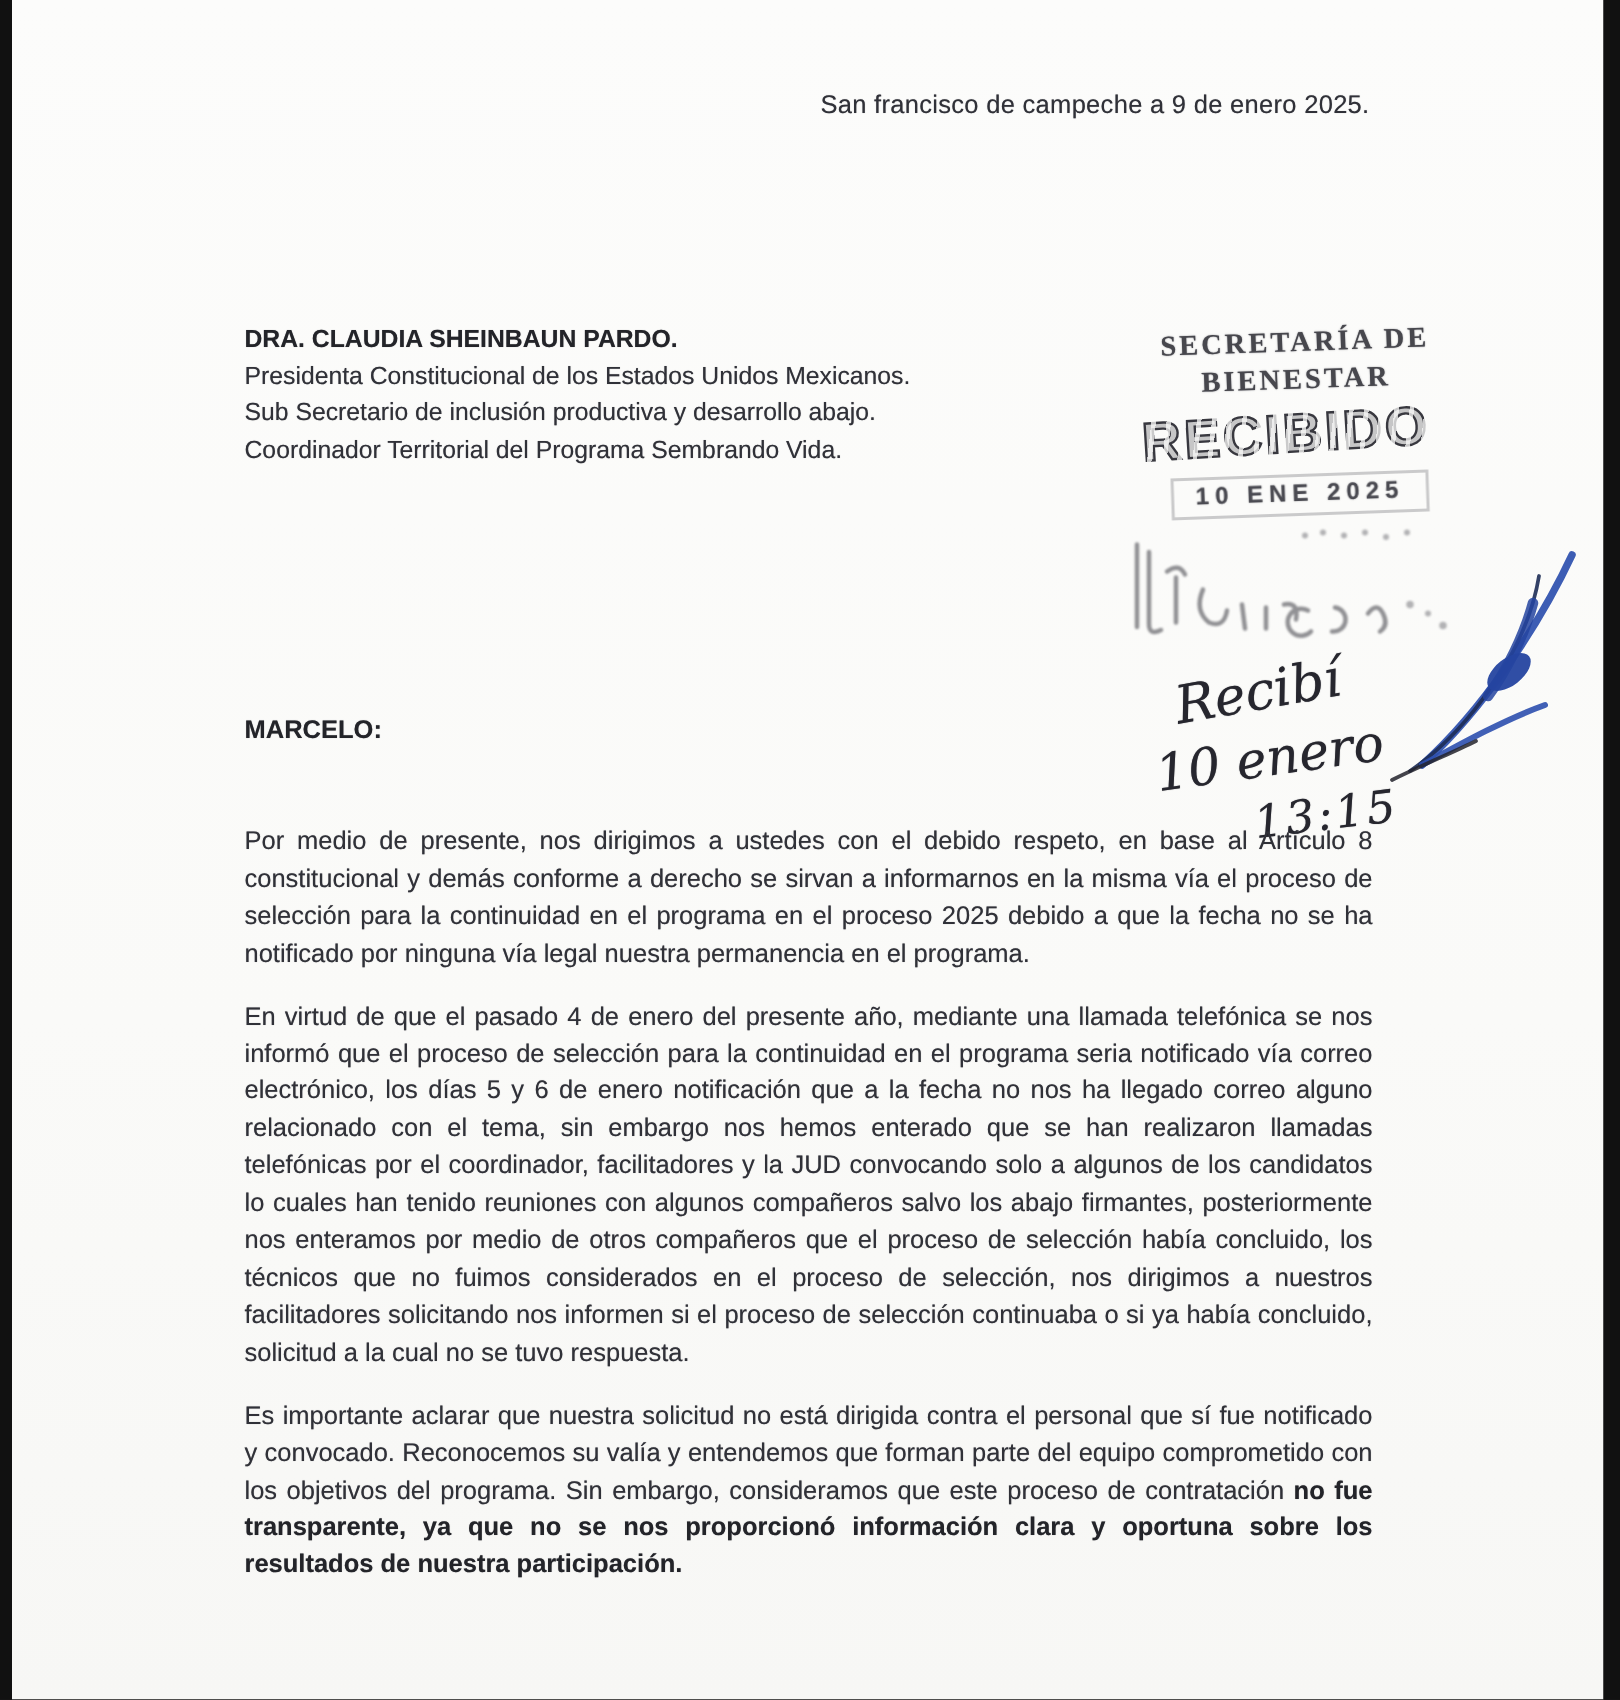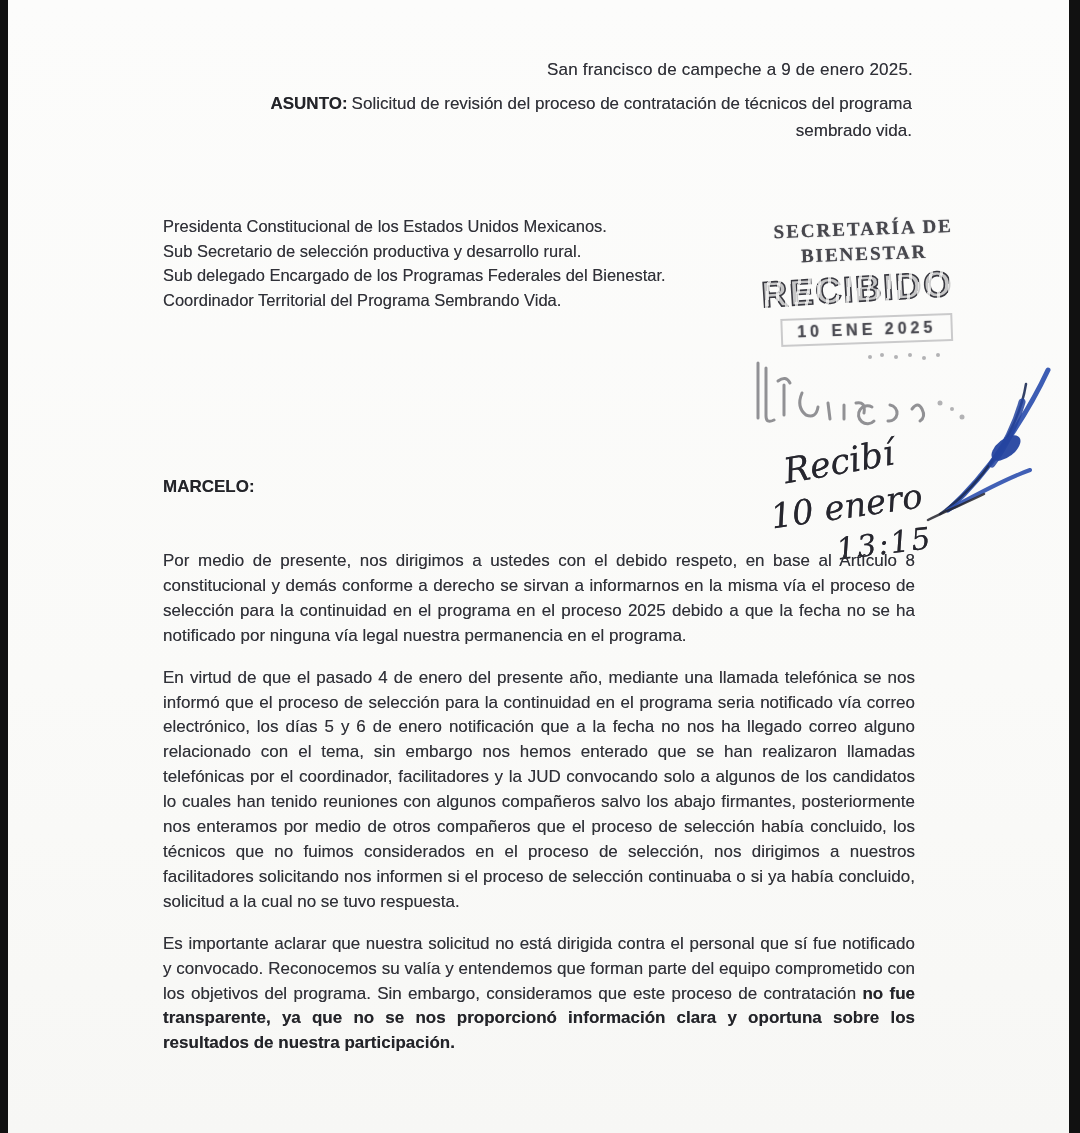--- a/index.html
+++ b/index.html
@@ -86,29 +86,25 @@
   .edge.left{left:0;width:8px;}
   .edge.right{right:0;width:11px;}
 </style>
 </head>
 <body>
 
 <div class="paper">
 
   <div class="date-line txt">San francisco de campeche a 9 de enero 2025.</div>
 
-  <div class="subject txt">
-    <div><span class="b">ASUNTO:</span><span>Solicitud de revisión del proceso de contratación de técnicos del programa</span></div>
-    <div>sembrado vida.</div>
-  </div>
 
   <div class="recipients txt">
+    <div class="b">DRA. CLAUDIA SHEINBAUN PARDO.</div>
     <div>Presidenta Constitucional de los Estados Unidos Mexicanos.</div>
-    <div>Sub Secretario de selección productiva y desarrollo rural.</div>
-    <div>Sub delegado Encargado de los Programas Federales del Bienestar.</div>
+    <div>Sub Secretario de inclusión productiva y desarrollo abajo.</div>
     <div>Coordinador Territorial del Programa Sembrando Vida.</div>
   </div>
 
   <div class="salutation">MARCELO:</div>
 
   <div class="stamp">
     <div class="stamp-agency">SECRETARÍA DE</div>
     <div class="stamp-agency">BIENESTAR</div>
     <div class="stamp-received">RECIBIDO</div>
     <div><span class="stamp-datebox">10 ENE 2025</span></div>

